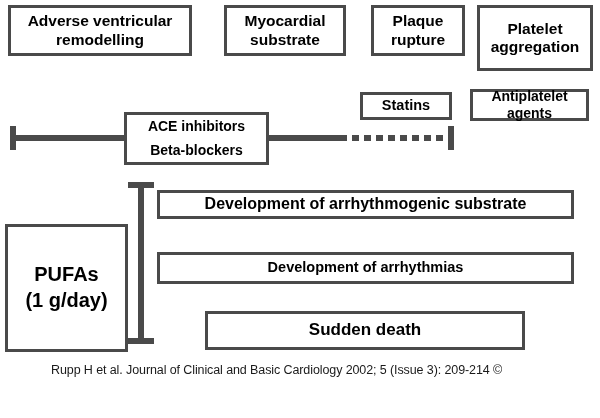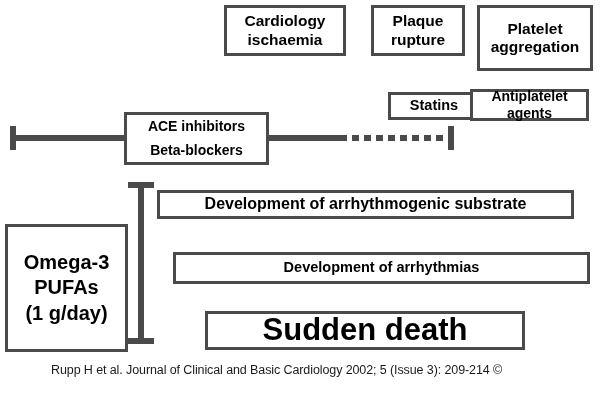--- a/index.html
+++ b/index.html
@@ -46,21 +46,20 @@
     justify-content: flex-end;
   }
   #box-platelet-aggregation {
     left: 477px; top: 5px; width: 116px; height: 66px;
     font-size: 15.5px;
   }
   
   #box-statins {
     left: 360px; top: 92px; width: 92px; height: 28px;
     font-size: 14.5px;
-    margin-left: 28px;
   }
   #box-antiplatelet-agents {
     left: 470px; top: 89px; width: 119px; height: 32px;
     font-size: 14px;
   }
   #box-ace-beta {
     left: 124px; top: 112px; width: 145px; height: 53px;
     font-size: 14px;
     flex-direction: column;
     justify-content: space-around;
@@ -144,25 +143,24 @@
     background: #4a4a4a;
     z-index: 4;
   }
   #box-arrhythmogenic-substrate {
     left: 157px; top: 190px; width: 417px; height: 29px;
     font-size: 16px;
   }
   #box-arrhythmias {
     left: 157px; top: 252px; width: 417px; height: 32px;
     font-size: 14.5px;
-    margin-left: 16px;
   }
   #box-sudden-death {
     left: 205px; top: 311px; width: 320px; height: 39px;
-    font-size: 31px;
+    font-size: 17px;
   }
 
   
   #caption {
     position: absolute;
     left: 4px;
     top: 363px;
     width: 592px;
     font-size: 12.5px;
     color: #1a1a1a;
@@ -170,23 +168,26 @@
     letter-spacing: -0.1px;
     white-space: nowrap;
     margin-left: 47px;
   }
 </style>
 </head>
 <body>
 
 <div id="canvas">
 
+  <div class="box" id="box-adverse-remodelling">
+    <span>Adverse ventricular remodelling</span>
+  </div>
 
   <div class="box" id="box-myocardial-ischaemia">
-    <span>Cardiology ischaemia</span>
+    <span>Myocardial substrate</span>
   </div>
 
   <div class="box" id="box-plaque-rupture">
     <span>Plaque rupture</span>
   </div>
 
   <div class="box" id="box-platelet-aggregation">
     <span>Platelet aggregation</span>
   </div>
 
@@ -202,21 +203,20 @@
   <div class="box" id="box-antiplatelet-agents">
     <span>Antiplatelet agents</span>
   </div>
 
   <div class="box" id="box-ace-beta">
     <span class="line1">ACE inhibitors</span>
     <span class="line2">Beta-blockers</span>
   </div>
 
   <div class="box" id="box-omega3">
-    <span>Omega-3</span>
     <span>PUFAs</span>
     <span>(1 g/day)</span>
   </div>
 
   <div id="bracket-cap-top"></div>
   <div id="bracket-vertical"></div>
   <div id="bracket-cap-bottom"></div>
 
   <div class="box" id="box-arrhythmogenic-substrate">
     <span>Development of arrhythmogenic substrate</span>

